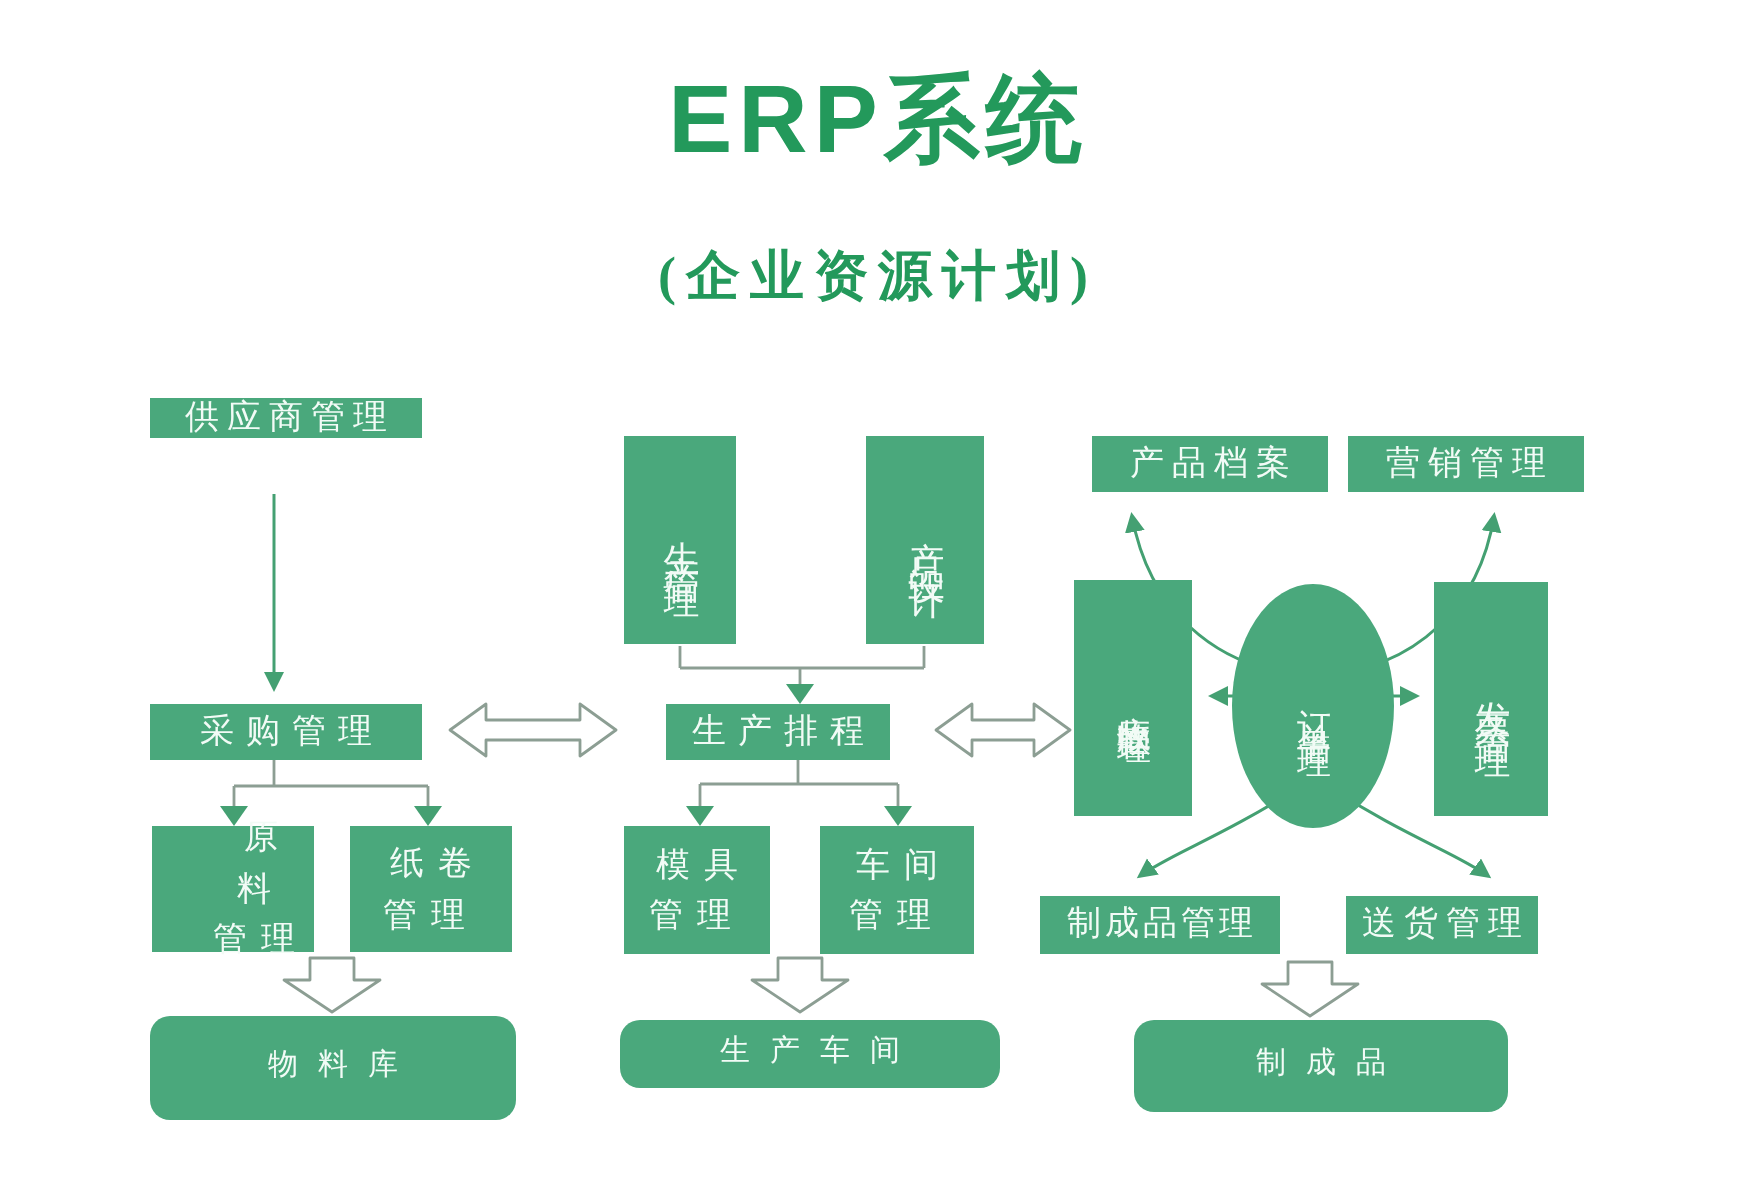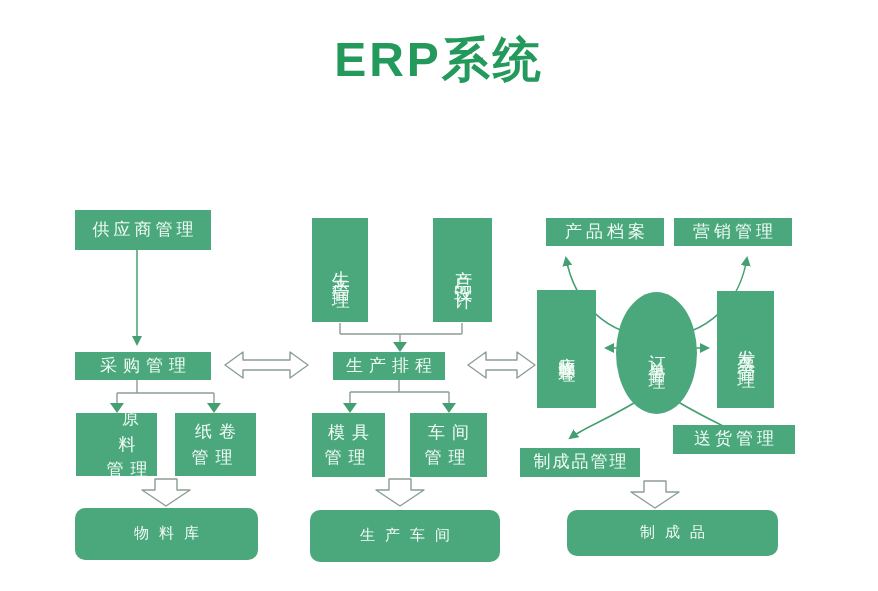--- a/index.html
+++ b/index.html
@@ -91,20 +91,21 @@
   .garrow { fill: none; stroke: var(--arrow_green); stroke-width: 1.5; }
   .ghead { fill: var(--arrow_green); stroke: none; }
   .hollow { fill: #ffffff; stroke: var(--line_gray); stroke-width: 1.4; stroke-linejoin: round; }
 </style>
 </head>
 <body>
 
 <div class="canvas">
 
   <div class="title">ERP系统</div>
+  <div class="subtitle">(企业资源计划)</div>
 
   <svg class="connectors" viewBox="0 0 878 591" xmlns="http://www.w3.org/2000/svg">
     <defs>
       <marker id="mgreen" markerUnits="userSpaceOnUse" markerWidth="11" markerHeight="11" refX="8" refY="5" orient="auto">
         <path d="M0,0 L10,5 L0,10 Z" fill="#44a072"></path>
       </marker>
     </defs>
 
     <g>
       <line class="garrow" x1="137" y1="247" x2="137" y2="344" marker-end="url(#mgreen)"></line>
@@ -157,39 +158,39 @@
     </g>
 
     <g>
       <path class="hollow" d="M225,365 L243,352 L243,360 L290,360 L290,352 L308,365 L290,378 L290,370 L243,370 L243,378 Z"></path>
     </g>
     <g>
       <path class="hollow" d="M468,365 L486,352 L486,360 L517,360 L517,352 L535,365 L517,378 L517,370 L486,370 L486,378 Z"></path>
     </g>
   </svg>
 
-  <div class="box" style="left:75px;top:210px;width:136px;height:40px;">供应商管理</div>
+  <div class="box" style="left:75px;top:199px;width:136px;height:20px;">供应商管理</div>
   <div class="box" style="left:75px;top:352px;width:136px;height:28px;letter-spacing:6px;text-indent:6px;">采购管理</div>
   <div class="box two" style="left:76px;top:413px;width:81px;height:63px;padding-left:28px;">原料
 管理</div>
   <div class="box two" style="left:175px;top:413px;width:81px;height:63px;">纸卷
 管理</div>
   <div class="box round" style="left:75px;top:508px;width:183px;height:52px;">物料库</div>
 
   <div class="box vert" style="left:312px;top:218px;width:56px;height:104px;">生产管理</div>
   <div class="box vert" style="left:433px;top:218px;width:59px;height:104px;">产品设计</div>
   <div class="box" style="left:333px;top:352px;width:112px;height:28px;letter-spacing:6px;text-indent:6px;">生产排程</div>
   <div class="box two" style="left:312px;top:413px;width:73px;height:64px;">模具
 管理</div>
   <div class="box two" style="left:410px;top:413px;width:77px;height:64px;">车间
 管理</div>
-  <div class="box round" style="left:310px;top:510px;width:190px;height:52px;">生产车间</div>
+  <div class="box round" style="left:310px;top:510px;width:190px;height:34px;">生产车间</div>
 
   <div class="box" style="left:546px;top:218px;width:118px;height:28px;">产品档案</div>
   <div class="box" style="left:674px;top:218px;width:118px;height:28px;">营销管理</div>
   <div class="box vert vert5" style="left:537px;top:290px;width:59px;height:118px;">应收款管理</div>
   <div class="box ellipse" style="left:616px;top:292px;width:81px;height:122px;">订单管理</div>
   <div class="box vert" style="left:717px;top:291px;width:57px;height:117px;">发票管理</div>
   <div class="box" style="left:520px;top:448px;width:120px;height:29px;letter-spacing:2px;text-indent:2px;">制成品管理</div>
-  <div class="box" style="left:673px;top:425px;width:122px;height:29px;">送货管理</div>
-  <div class="box round" style="left:567px;top:510px;width:211px;height:46px;">制成品</div>
+  <div class="box" style="left:673px;top:448px;width:96px;height:29px;">送货管理</div>
+  <div class="box round" style="left:567px;top:510px;width:187px;height:46px;">制成品</div>
 
 </div>
 
 </body></html>

